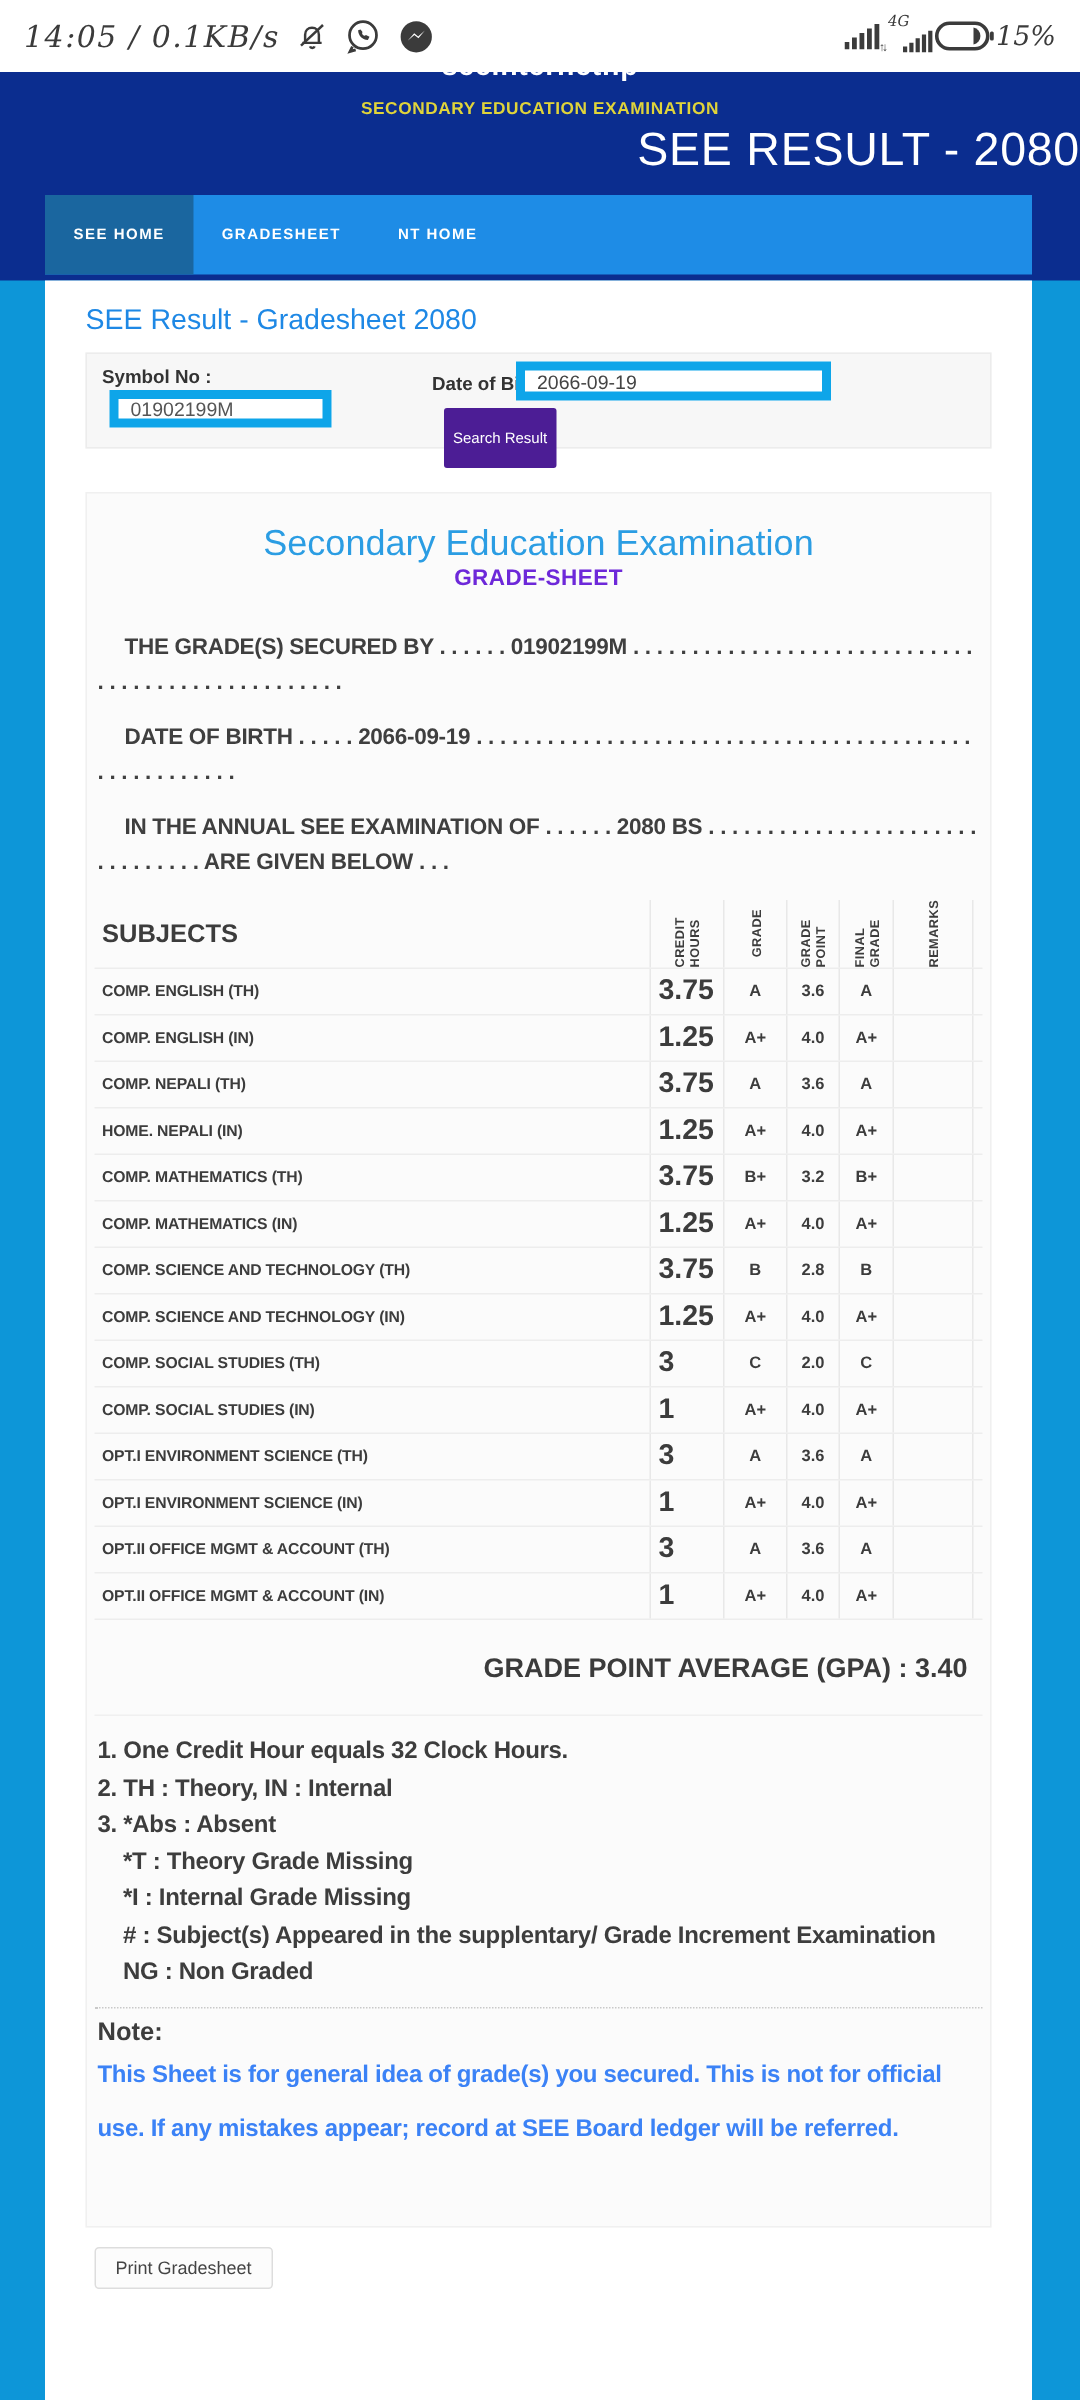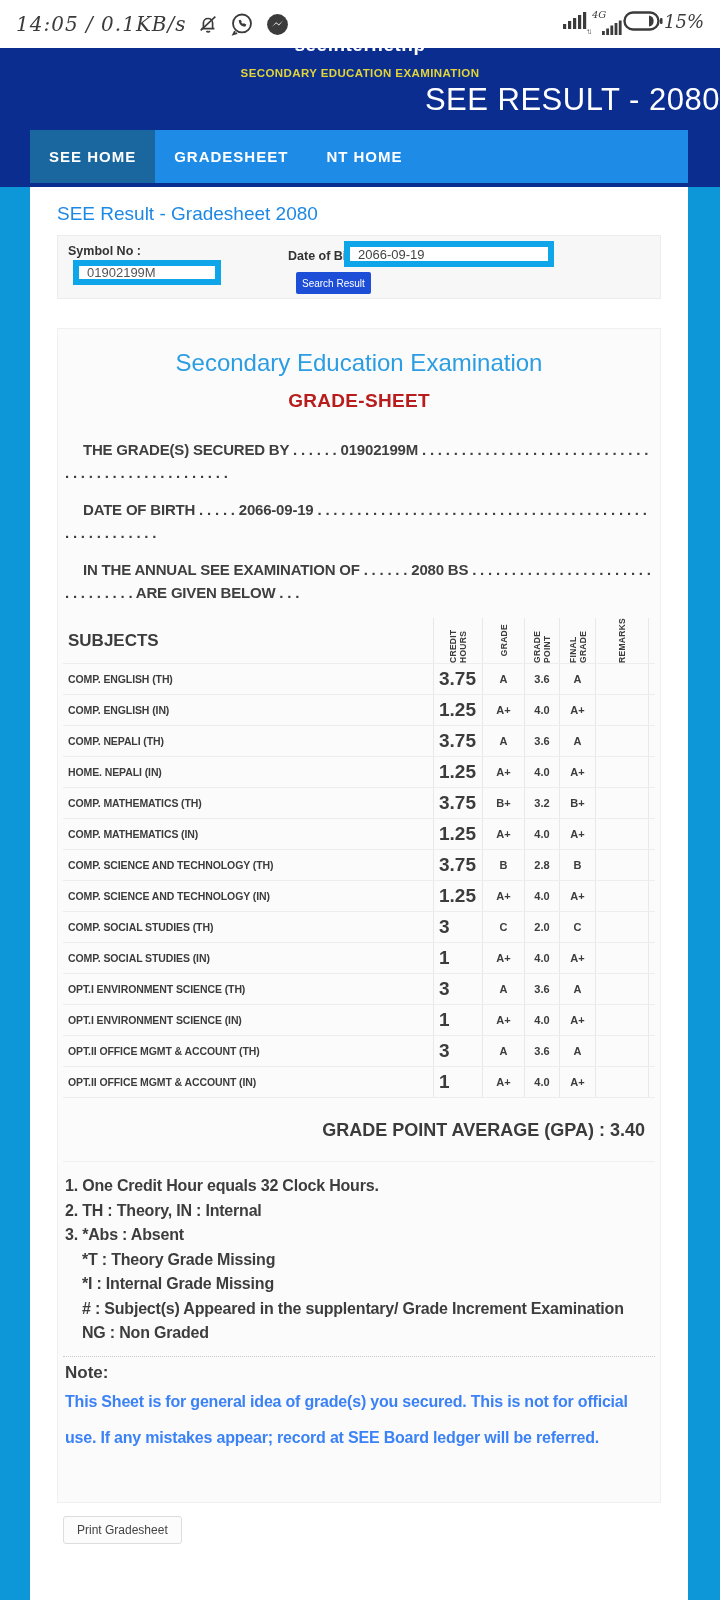--- a/index.html
+++ b/index.html
@@ -4,60 +4,60 @@
 <style>
   * { margin:0; padding:0; box-sizing:border-box; }
   html,body { width:720px; height:1600px; overflow:hidden; }
   body { font-family:"Liberation Sans", sans-serif; background:#0d96d8; position:relative; }
 
   
   .statusbar { position:absolute; top:0; left:0; width:720px; height:48px; background:#fff;
     display:flex; align-items:center; padding:0 16px; color:#3b3b3b; z-index:5; }
   .sb-left { display:flex; align-items:center; gap:10px; }
   .sb-clock { font-family:"DejaVu Serif", serif; font-style:italic; font-size:20px; letter-spacing:1px; }
-  .sb-right { margin-left:auto; display:flex; align-items:flex-start; gap:1px; }
+  .sb-right { margin-left:auto; display:flex; align-items:center; gap:1px; }
   .sb-batt-text { font-family:"DejaVu Serif", serif; font-style:italic; font-size:18px; }
   .icon { display:inline-flex; align-items:center; justify-content:center; }
   .fourg-wrap { position:relative; width:34px; height:26px; }
   .fourg-label { position:absolute; top:-2px; left:4px; font-family:"DejaVu Serif",serif; font-style:italic; font-size:10px; }
   .fourg-arrows { position:absolute; bottom:1px; left:-2px; font-size:8px; letter-spacing:-2px; }
   .fourg-bars { position:absolute; bottom:2px; right:0; }
 
   
   .header { position:absolute; top:48px; left:0; width:720px; height:139px; background:#0b2d8f; overflow:hidden; }
   .brand-clip { position:absolute; top:-14px; left:0; width:100%; text-align:center;
     color:#fff; font-weight:700; font-size:19px; letter-spacing:0.5px; }
   .hdr-sub { position:absolute; top:19px; left:0; width:100%; text-align:center;
     color:#e0d43a; font-weight:700; font-size:11.5px; letter-spacing:0.4px; }
   .hdr-title { position:absolute; top:34px; left:0; width:100%; text-align:right;
     color:#ffffff; font-weight:400; font-size:31px; letter-spacing:0.5px; }
   .nav { position:absolute; top:82px; left:30px; width:658px; height:53px; background:#1e8ce6; display:flex; align-items:stretch; }
   .nav-tab { display:flex; align-items:center; padding:0 19px; color:#fff; font-weight:700;
-    font-size:15px; letter-spacing:1px; cursor:pointer; }
+    font-size:10px; letter-spacing:1px; cursor:pointer; }
   .nav-tab.active { background:#1a669f; }
 
   
   .content { position:absolute; top:187px; left:30px; width:658px; height:1413px; background:#fff; }
   .page-heading { margin:16px 27px 0; color:#1e88e5; font-size:19px; font-weight:400; }
 
   .form-panel { position:relative; margin:10px 27px 0; height:64px; background:#f7f7f7; border:1px solid #ececec; }
   .lbl { position:absolute; font-size:12.5px; font-weight:700; color:#333; }
   .symbol-lbl { left:10px; top:8px; }
   .dob-lbl { left:230px; top:13px; }
   .txt-input { position:absolute; border:6px solid #0ea5e9; background:#fff; font-size:13px; color:#555;
     padding:0 8px; font-family:"Liberation Sans",sans-serif; }
   .symbol-input { left:15px; top:24px; width:148px; height:25px; }
   .dob-input { left:286px; top:5px; width:210px; height:26px; color:#444; }
-  .search-btn { position:absolute; left:238px; top:36px; height:22px; padding:0 6px; background:#1d4ed8;
+  .search-btn { position:absolute; left:238px; top:36px; height:40px; padding:0 6px; background:#4c1d95;
     color:#fff; border:none; font-size:10px; font-family:"Liberation Sans",sans-serif; border-radius:2px; cursor:pointer; }
 
   
   .gs-card { margin:29px 27px 0; background:#fbfbfb; border:1px solid #f0f0f0; padding:20px 5px 46px; }
   .gs-title { text-align:center; color:#2b9de3; font-size:24px; font-weight:400; }
-  .gs-heading { text-align:center; color:#b91c1c; font-size:19px; font-weight:700; letter-spacing:0.3px; margin-top:13px; }
+  .gs-heading { text-align:center; color:#6d28d9; font-size:15px; font-weight:700; letter-spacing:0.3px; }
   .gs-statement { margin:14px 2px 0; font-size:15px; font-weight:700; color:#3f3f3f;
     line-height:23px; text-indent:18px; letter-spacing:-0.2px; word-break:break-word; }
   .gs-statement:first-of-type { margin-top:26px; }
 
   .gtable { margin-top:14px; }
   .ghead, .trow { display:grid; grid-template-columns:370px 49px 42px 35px 36px 54px; }
   .ghead { height:46px; border-bottom:1px solid #ededed; }
   .ghead > div, .trow > div { display:flex; align-items:center; }
   .ghead > div:nth-child(n+2), .trow > div:nth-child(n+2) { border-left:1px solid #e8e8e8; justify-content:center; }
   .ghead > div:last-child, .trow > div:last-child { border-right:1px solid #e8e8e8; }

